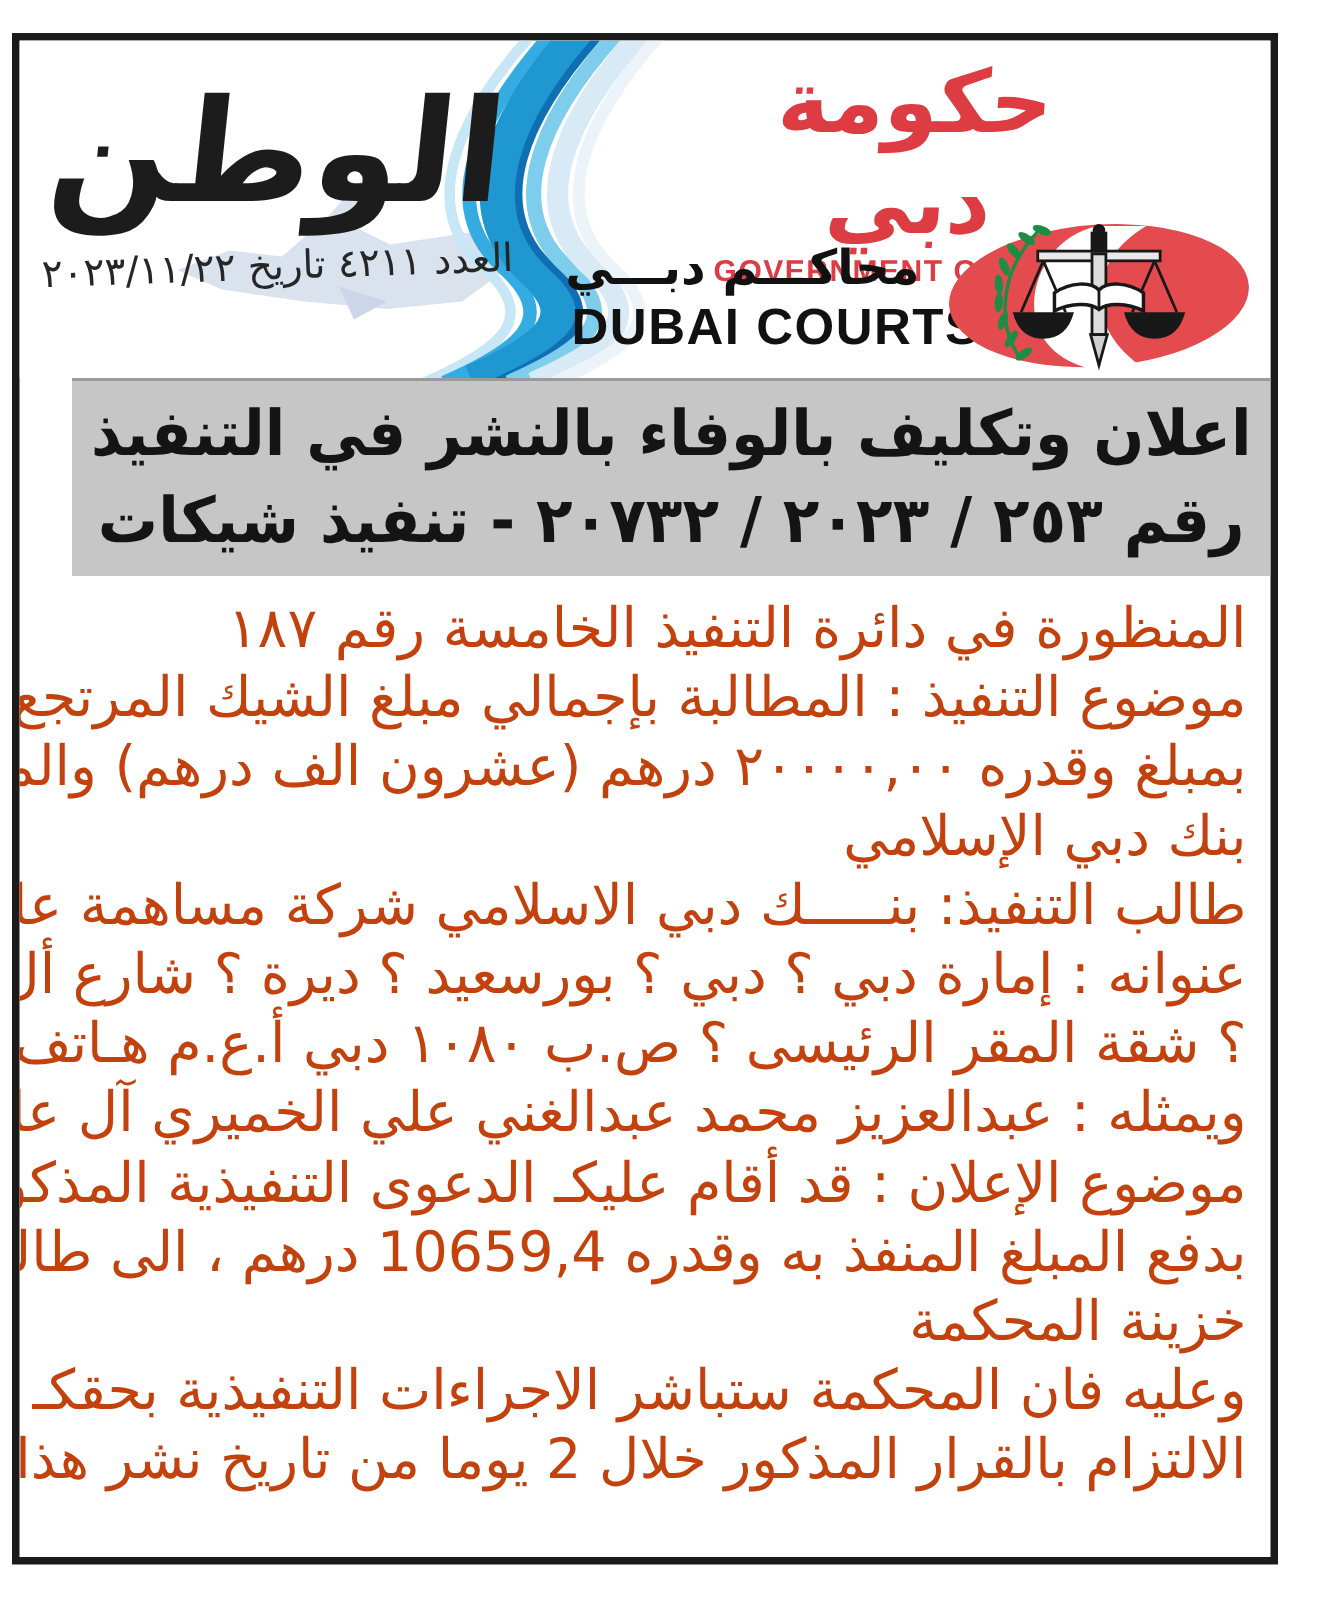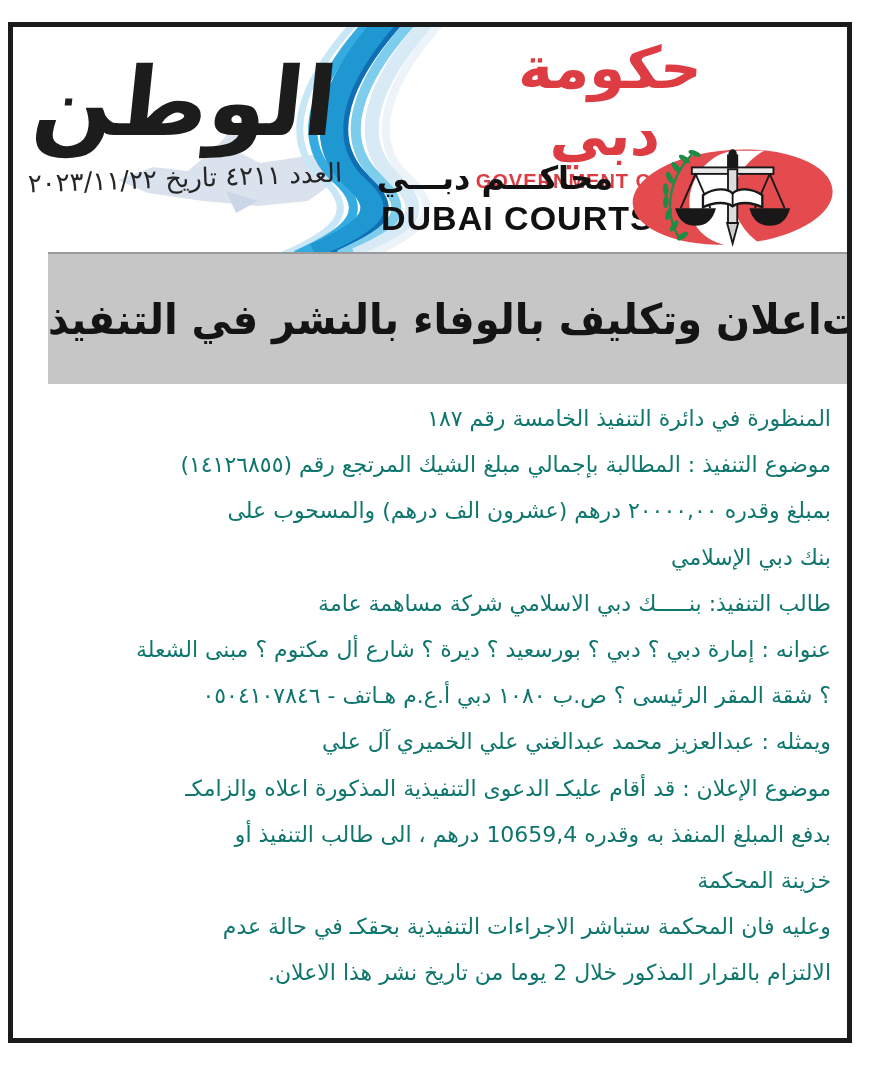--- a/index.html
+++ b/index.html
@@ -24,27 +24,27 @@
           color:#dd3c43;letter-spacing:1px;margin-top:2px;white-space:nowrap;}
   .courts{position:absolute;left:368px;top:120px;width:462px;display:flex;align-items:center;gap:8px;}
   .courts-text{width:232px;text-align:center;}
   .courts-ar{direction:rtl;font-size:32px;font-weight:bold;color:#111;white-space:nowrap;}
   .courts-en{font-family:"Liberation Sans","DejaVu Sans",sans-serif;font-size:34px;font-weight:900;
              color:#111;letter-spacing:1px;white-space:nowrap;margin-top:2px;}
   .emblem{width:214px;height:102px;flex:0 0 auto;}
 
   
   .titlebar{height:130px;background:#c6c6c6;border-top:2px solid #9a9a9a;
-            display:flex;flex-direction:row;justify-content:space-between;align-items:center;margin-left:35px;}
+            display:flex;flex-direction:column;justify-content:center;align-items:center;margin-left:35px;}
   .title-line{direction:rtl;font-size:40px;font-weight:bold;color:#141414;line-height:58px;
               transform:scaleY(1.05);white-space:nowrap;}
 
   
   .notice-body{padding:12px 16px 0 14px;}
-  .body-line{direction:rtl;text-align:right;font-size:22px;line-height:46.2px;color:#0f766e;
+  .body-line{direction:rtl;text-align:right;font-size:37px;line-height:46.2px;color:#c2410c;
              white-space:nowrap;}
 </style>
 </head>
 <body>
 
 <div class="page">
   <div class="frame">
 
     <div class="header">
 

